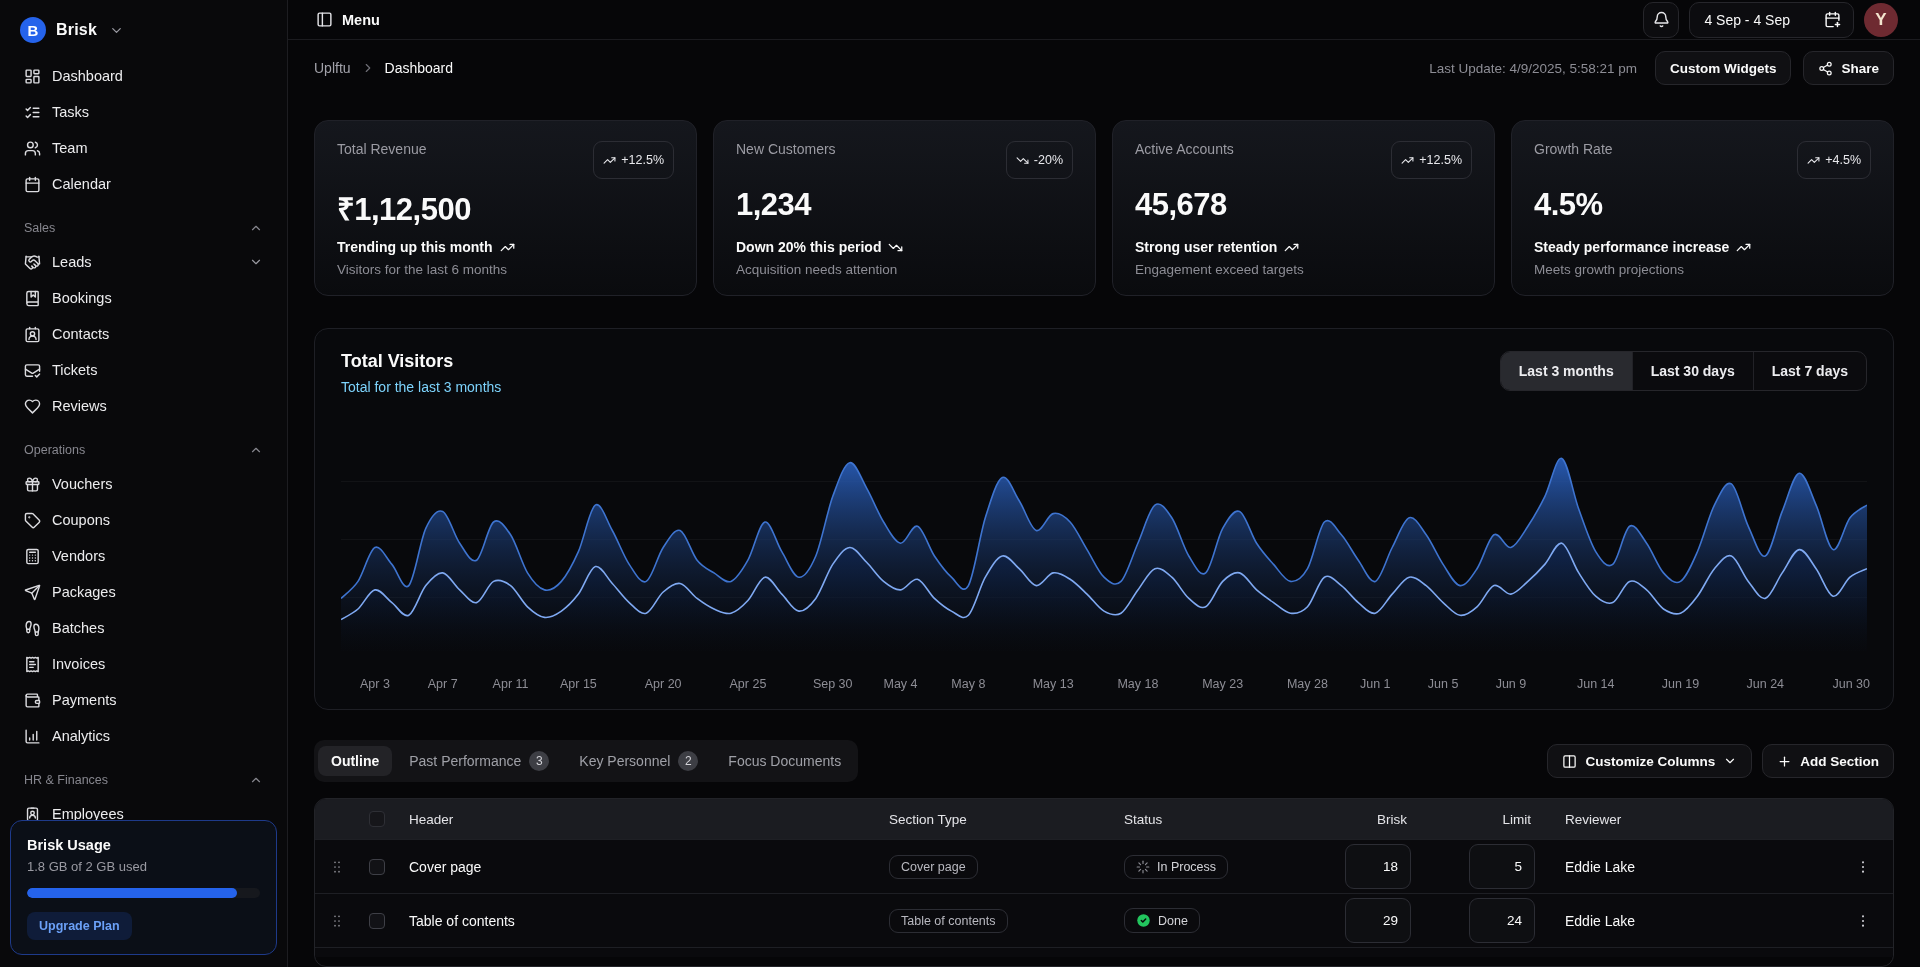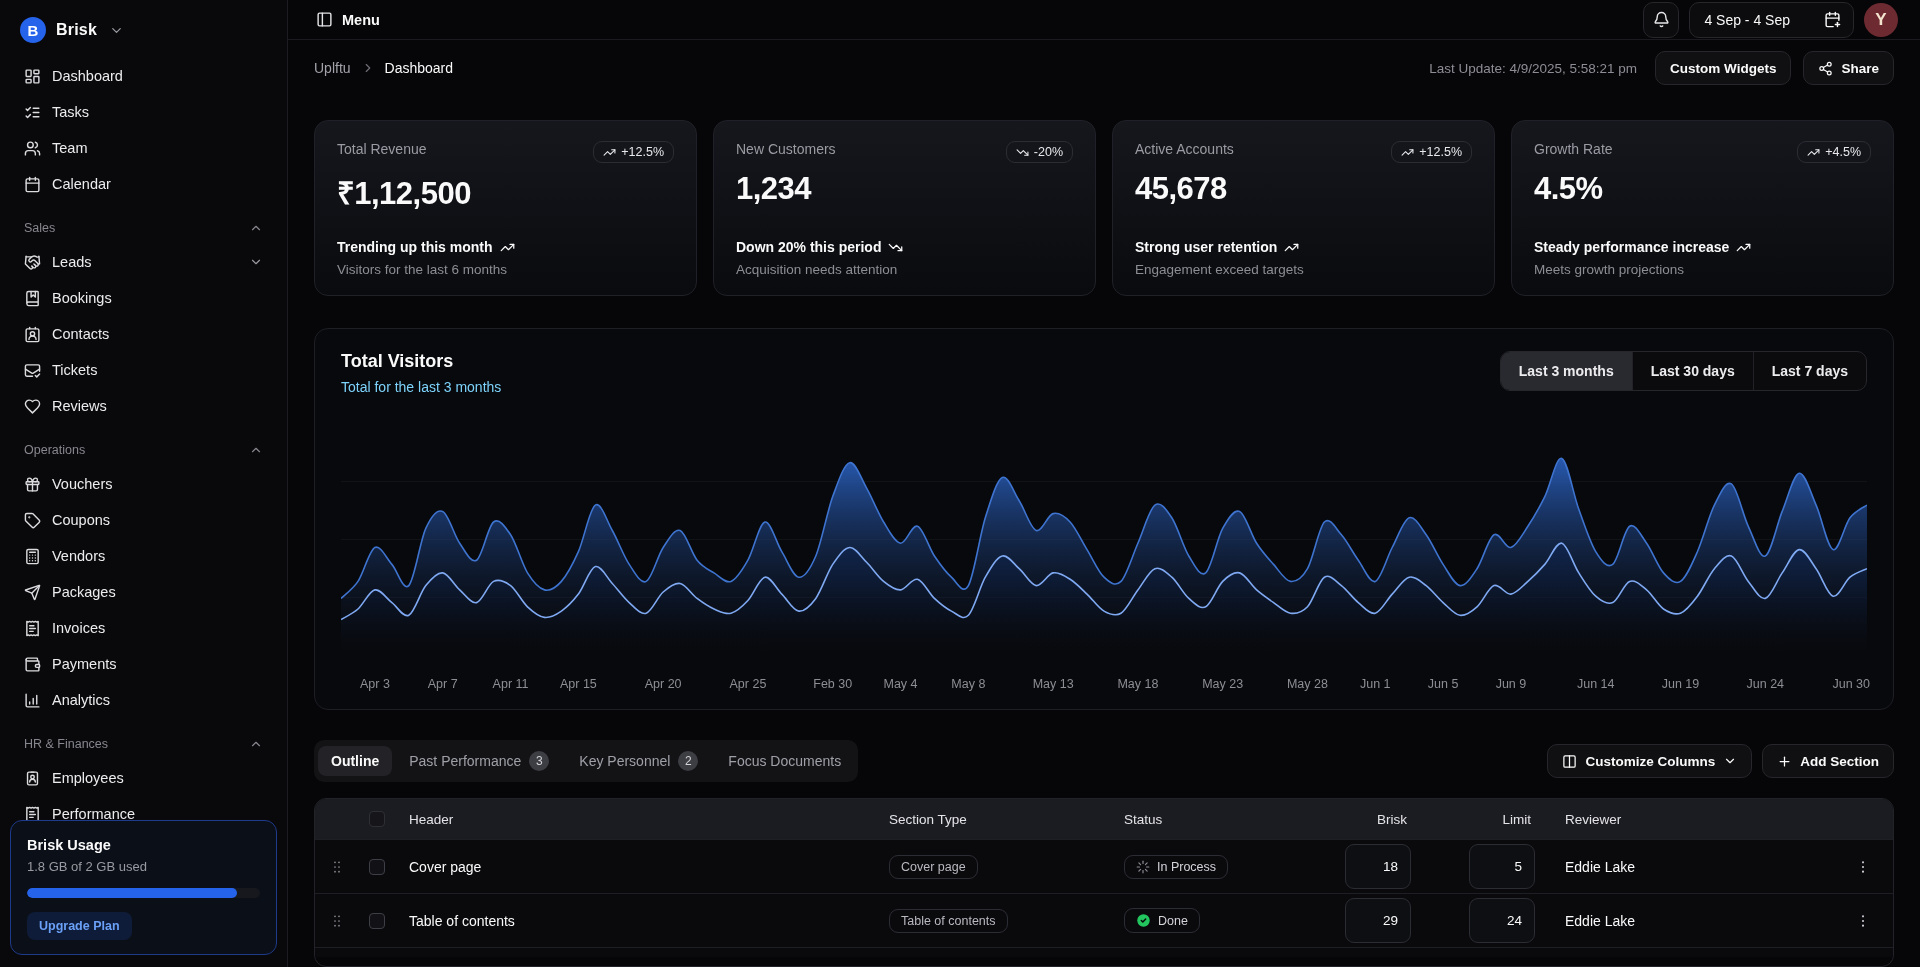--- a/index.html
+++ b/index.html
@@ -82,21 +82,21 @@
   .stats { display:grid; grid-template-columns:repeat(4,1fr); gap:16px; flex:none; }
   .stat-card {
     border:1px solid #202128; border-radius:14px; min-height:176px;
     background:linear-gradient(to top, #0a0b0e, #15171d);
     padding:20px 22px 18px; display:flex; flex-direction:column;
   }
   .stat-top { display:flex; align-items:flex-start; justify-content:space-between; }
   .stat-label { color:#9b9ba3; font-size:14px; }
   .stat-badge {
     display:flex; align-items:center; gap:5px; border:1px solid #2c2d34;
-    border-radius:9px; padding:3px 9px; font-size:12.5px; color:#e8e8ec;
+    border-radius:9px; padding:11px 9px; font-size:12.5px; color:#e8e8ec;
   }
   .stat-value { font-size:31px; font-weight:700; letter-spacing:-.5px; margin-top:8px; font-variant-numeric:tabular-nums; }
   .stat-foot { margin-top:auto; }
   .stat-foot-title { display:flex; align-items:center; gap:7px; font-size:14px; font-weight:700; }
   .stat-foot-sub { color:#8d8d95; font-size:13.5px; margin-top:7px; }
 
   
   .chart-card {
     margin-top:32px; flex:none; border:1px solid #1e1f25; border-radius:14px;
     background:#08090c; padding:22px 26px 12px;
@@ -306,20 +306,31 @@
         <span class="nlabel">Vendors</span>
       </div>
       <div class="nav-item">
         <span class="nicon">
           <svg width="17" height="17" viewBox="0 0 24 24" fill="none" stroke="currentColor" stroke-width="2" stroke-linecap="round" stroke-linejoin="round">
             <path d="M14.536 21.686a.5.5 0 0 0 .937-.024l6.5-19a.496.496 0 0 0-.635-.635l-19 6.5a.5.5 0 0 0-.024.937l7.93 3.18a2 2 0 0 1 1.112 1.11z"></path>
             <path d="m21.854 2.147-10.94 10.939"></path>
           </svg>
         </span>
         <span class="nlabel">Packages</span>
+      </div>
+      <div class="nav-item">
+        <span class="nicon">
+          <svg width="17" height="17" viewBox="0 0 24 24" fill="none" stroke="currentColor" stroke-width="2" stroke-linecap="round" stroke-linejoin="round">
+            <path d="M4 16v-2.38C4 11.5 2.97 10.5 3 8c.03-2.72 1.49-6 4.5-6C9.37 2 10 3.8 10 5.5c0 3.11-2 5.66-2 8.68V16a2 2 0 1 1-4 0Z"></path>
+            <path d="M20 20v-2.38c0-2.12 1.03-3.12 1-5.62-.03-2.72-1.49-6-4.5-6C14.63 6 14 7.8 14 9.5c0 3.11 2 5.66 2 8.68V20a2 2 0 1 0 4 0Z"></path>
+            <path d="M16 17h4"></path>
+            <path d="M4 13h4"></path>
+          </svg>
+        </span>
+        <span class="nlabel">Batches</span>
       </div>
       <div class="nav-item">
         <span class="nicon">
           <svg width="17" height="17" viewBox="0 0 24 24" fill="none" stroke="currentColor" stroke-width="2" stroke-linecap="round" stroke-linejoin="round">
             <path d="M4 2v20l2-1 2 1 2-1 2 1 2-1 2 1 2-1 2 1V2l-2 1-2-1-2 1-2-1-2 1-2-1-2 1Z"></path>
             <path d="M14 8H8"></path>
             <path d="M16 12H8"></path>
             <path d="M13 16H8"></path>
           </svg>
         </span>
@@ -582,21 +593,21 @@
             <path d="M0.0,200.6C2.8,198.8 11.3,194.9 17.0,190.0C22.6,185.0 28.3,171.9 33.9,170.9C39.6,169.8 45.2,179.4 50.9,183.6C56.5,187.8 62.2,199.1 67.8,196.3C73.5,193.5 79.1,173.7 84.8,166.6C90.4,159.6 96.1,153.2 101.7,153.9C107.4,154.6 113.0,165.9 118.7,170.9C124.3,175.8 130.0,185.0 135.6,183.6C141.3,182.2 146.9,165.2 152.6,162.4C158.3,159.6 163.9,162.4 169.6,166.6C175.2,170.9 180.9,182.5 186.5,187.8C192.2,193.1 197.8,197.7 203.5,198.4C209.1,199.1 214.8,196.0 220.4,192.1C226.1,188.2 231.7,182.5 237.4,175.1C243.0,167.7 248.7,149.3 254.3,147.6C260.0,145.8 265.6,158.5 271.3,164.5C276.9,170.5 282.6,178.7 288.2,183.6C293.9,188.5 299.5,196.0 305.2,194.2C310.9,192.4 316.5,177.9 322.2,173.0C327.8,168.1 333.5,163.5 339.1,164.5C344.8,165.6 350.4,175.1 356.1,179.4C361.7,183.6 367.4,187.5 373.0,190.0C378.7,192.4 384.3,195.6 390.0,194.2C395.6,192.8 401.3,187.5 406.9,181.5C412.6,175.5 418.2,159.2 423.9,158.2C429.5,157.1 435.2,169.5 440.8,175.1C446.5,180.8 452.1,191.4 457.8,192.1C463.5,192.8 469.1,187.1 474.8,179.4C480.4,171.6 486.1,153.9 491.7,145.4C497.4,137.0 503.0,128.8 508.7,128.5C514.3,128.1 520.0,137.7 525.6,143.3C531.3,149.0 536.9,157.8 542.6,162.4C548.2,167.0 553.9,171.2 559.5,170.9C565.2,170.5 570.8,158.9 576.5,160.3C582.1,161.7 587.8,174.1 593.4,179.4C599.1,184.7 604.7,189.3 610.4,192.1C616.1,194.9 621.7,202.0 627.4,196.3C633.0,190.7 638.7,168.1 644.3,158.2C650.0,148.3 655.6,138.4 661.3,137.0C666.9,135.5 672.6,144.7 678.2,149.7C683.9,154.6 689.5,165.9 695.2,166.6C700.8,167.3 706.5,155.0 712.1,153.9C717.8,152.9 723.4,156.7 729.1,160.3C734.7,163.8 740.4,169.8 746.0,175.1C751.7,180.4 757.3,188.9 763.0,192.1C768.7,195.3 774.3,197.7 780.0,194.2C785.6,190.7 791.3,178.3 796.9,170.9C802.6,163.5 808.2,151.8 813.9,149.7C819.5,147.6 825.2,153.2 830.8,158.2C836.5,163.1 842.1,174.4 847.8,179.4C853.4,184.3 859.1,190.7 864.7,187.8C870.4,185.0 876.0,168.1 881.7,162.4C887.3,156.7 893.0,152.5 898.6,153.9C904.3,155.3 909.9,165.9 915.6,170.9C921.3,175.8 926.9,179.7 932.6,183.6C938.2,187.5 943.9,193.5 949.5,194.2C955.2,194.9 960.8,193.8 966.5,187.8C972.1,181.8 977.8,161.7 983.4,158.2C989.1,154.6 994.7,162.4 1000.4,166.6C1006.0,170.9 1011.7,179.0 1017.3,183.6C1023.0,188.2 1028.6,195.6 1034.3,194.2C1039.9,192.8 1045.6,181.1 1051.2,175.1C1056.9,169.1 1062.5,159.6 1068.2,158.2C1073.9,156.7 1079.5,162.4 1085.2,166.6C1090.8,170.9 1096.5,178.7 1102.1,183.6C1107.8,188.5 1113.4,195.6 1119.1,196.3C1124.7,197.0 1130.4,192.8 1136.0,187.8C1141.7,182.9 1147.3,168.8 1153.0,166.6C1158.6,164.5 1164.3,175.8 1169.9,175.1C1175.6,174.4 1181.2,167.3 1186.9,162.4C1192.5,157.5 1198.2,151.8 1203.8,145.4C1209.5,139.1 1215.1,122.8 1220.8,124.2C1226.5,125.7 1232.1,145.1 1237.8,153.9C1243.4,162.8 1249.1,172.3 1254.7,177.2C1260.4,182.2 1266.0,186.1 1271.7,183.6C1277.3,181.1 1283.0,164.5 1288.6,162.4C1294.3,160.3 1299.9,166.3 1305.6,170.9C1311.2,175.5 1316.9,186.1 1322.5,190.0C1328.2,193.8 1333.8,196.3 1339.5,194.2C1345.1,192.1 1350.8,184.7 1356.4,177.2C1362.1,169.8 1367.7,156.4 1373.4,149.7C1379.1,143.0 1384.7,134.8 1390.4,137.0C1396.0,139.1 1401.7,155.3 1407.3,162.4C1413.0,169.5 1418.6,180.8 1424.3,179.4C1429.9,177.9 1435.6,162.0 1441.2,153.9C1446.9,145.8 1452.5,131.3 1458.2,130.6C1463.8,129.9 1469.5,141.9 1475.1,149.7C1480.8,157.5 1486.4,175.8 1492.1,177.2C1497.7,178.7 1503.4,162.8 1509.0,158.2C1514.7,153.6 1523.2,151.1 1526.0,149.7" fill="none" stroke="#7fa9f2" stroke-width="1.6"></path>
           </svg>
         </div>
       <div class="x-axis" id="x-axis">
           <span class="x-tick" style="left: 2.22222%;">Apr 3</span>
           <span class="x-tick" style="left: 6.66667%;">Apr 7</span>
           <span class="x-tick" style="left: 11.1111%;">Apr 11</span>
           <span class="x-tick" style="left: 15.5556%;">Apr 15</span>
           <span class="x-tick" style="left: 21.1111%;">Apr 20</span>
           <span class="x-tick" style="left: 26.6667%;">Apr 25</span>
-          <span class="x-tick" style="left: 32.2222%;">Feb 30</span>
+          <span class="x-tick" style="left: 32.2222%;">Sep 30</span>
           <span class="x-tick" style="left: 36.6667%;">May 4</span>
           <span class="x-tick" style="left: 41.1111%;">May 8</span>
           <span class="x-tick" style="left: 46.6667%;">May 13</span>
           <span class="x-tick" style="left: 52.2222%;">May 18</span>
           <span class="x-tick" style="left: 57.7778%;">May 23</span>
           <span class="x-tick" style="left: 63.3333%;">May 28</span>
           <span class="x-tick" style="left: 67.7778%;">Jun 1</span>
           <span class="x-tick" style="left: 72.2222%;">Jun 5</span>
           <span class="x-tick" style="left: 76.6667%;">Jun 9</span>
           <span class="x-tick" style="left: 82.2222%;">Jun 14</span>

